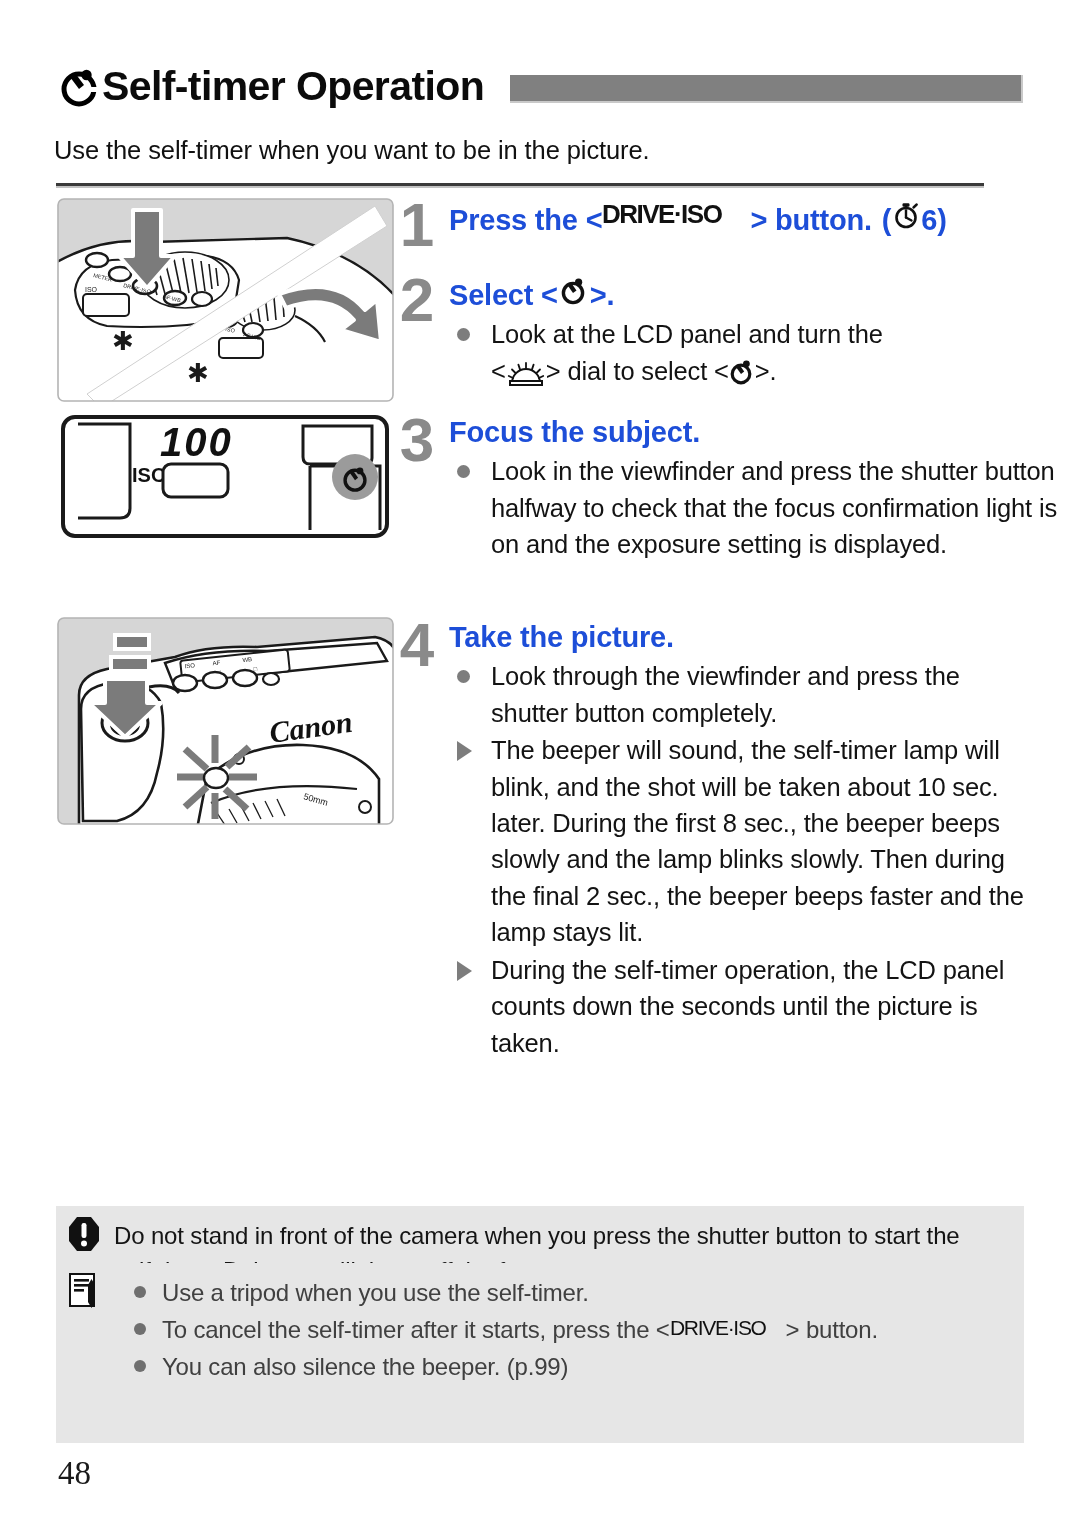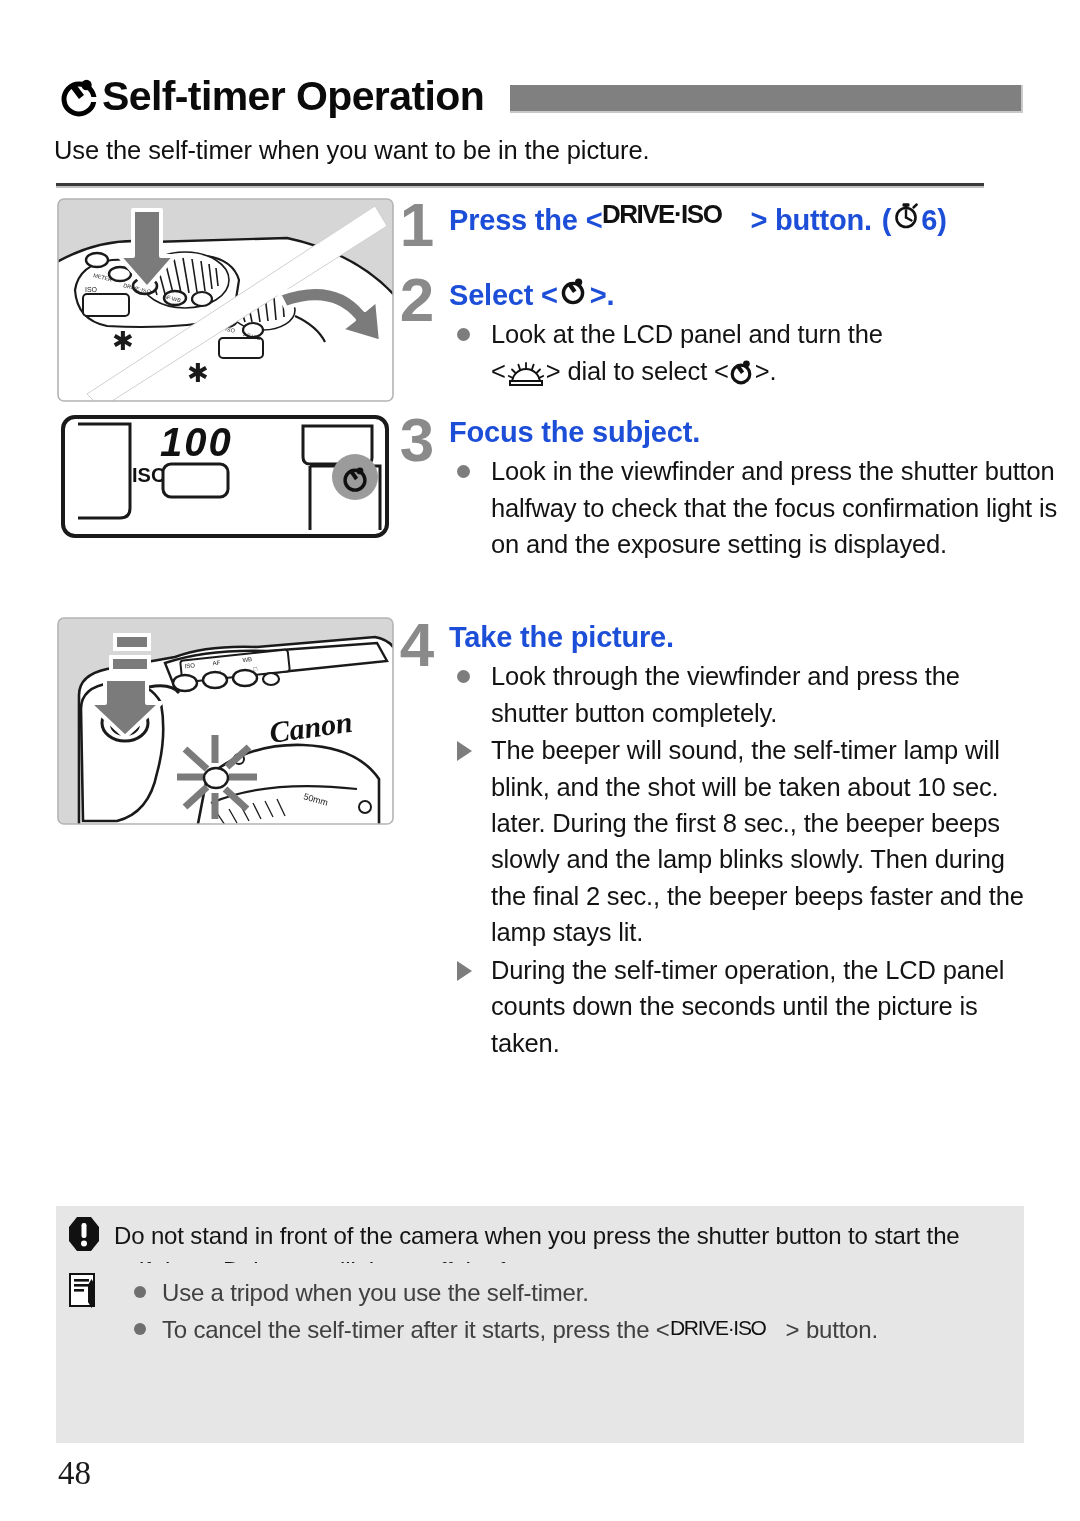--- a/index.html
+++ b/index.html
@@ -18,21 +18,21 @@
 
   .page {
     position: absolute;
     inset: 0;
   }
 
   
   .header {
     position: absolute;
     left: 58px;
-    top: 66px;
+    top: 56px;
     width: 965px;
     height: 60px;
     display: flex;
     align-items: center;
   }
   .title-icon {
     width: 42px;
     height: 44px;
     flex: 0 0 auto;
     margin-right: 2px;
@@ -579,18 +579,24 @@
       <div class="note-item">
         <span class="mk">
             <span class="dot"></span>
           </span>
         <span class="nw"><span>To cancel the self-timer after it starts, press the &lt;</span><span class="ic" style="vertical-align:-2px;">
           <svg width="116" height="24" viewBox="0 0 116 24">
             <text x="0" y="19" font-family="Liberation Sans, sans-serif" font-size="21" letter-spacing="-1.3" fill="#111">DRIVE·ISO</text>
           </svg>
         </span><span>&gt; button.</span></span>
       </div>
+      <div class="note-item">
+        <span class="mk">
+            <span class="dot"></span>
+          </span>
+        <span>You can also silence the beeper. (p.99)</span>
+      </div>
     </div>
   </div>
 
   <div class="page-num">48</div>
 
 </div>
 
 </body></html>

